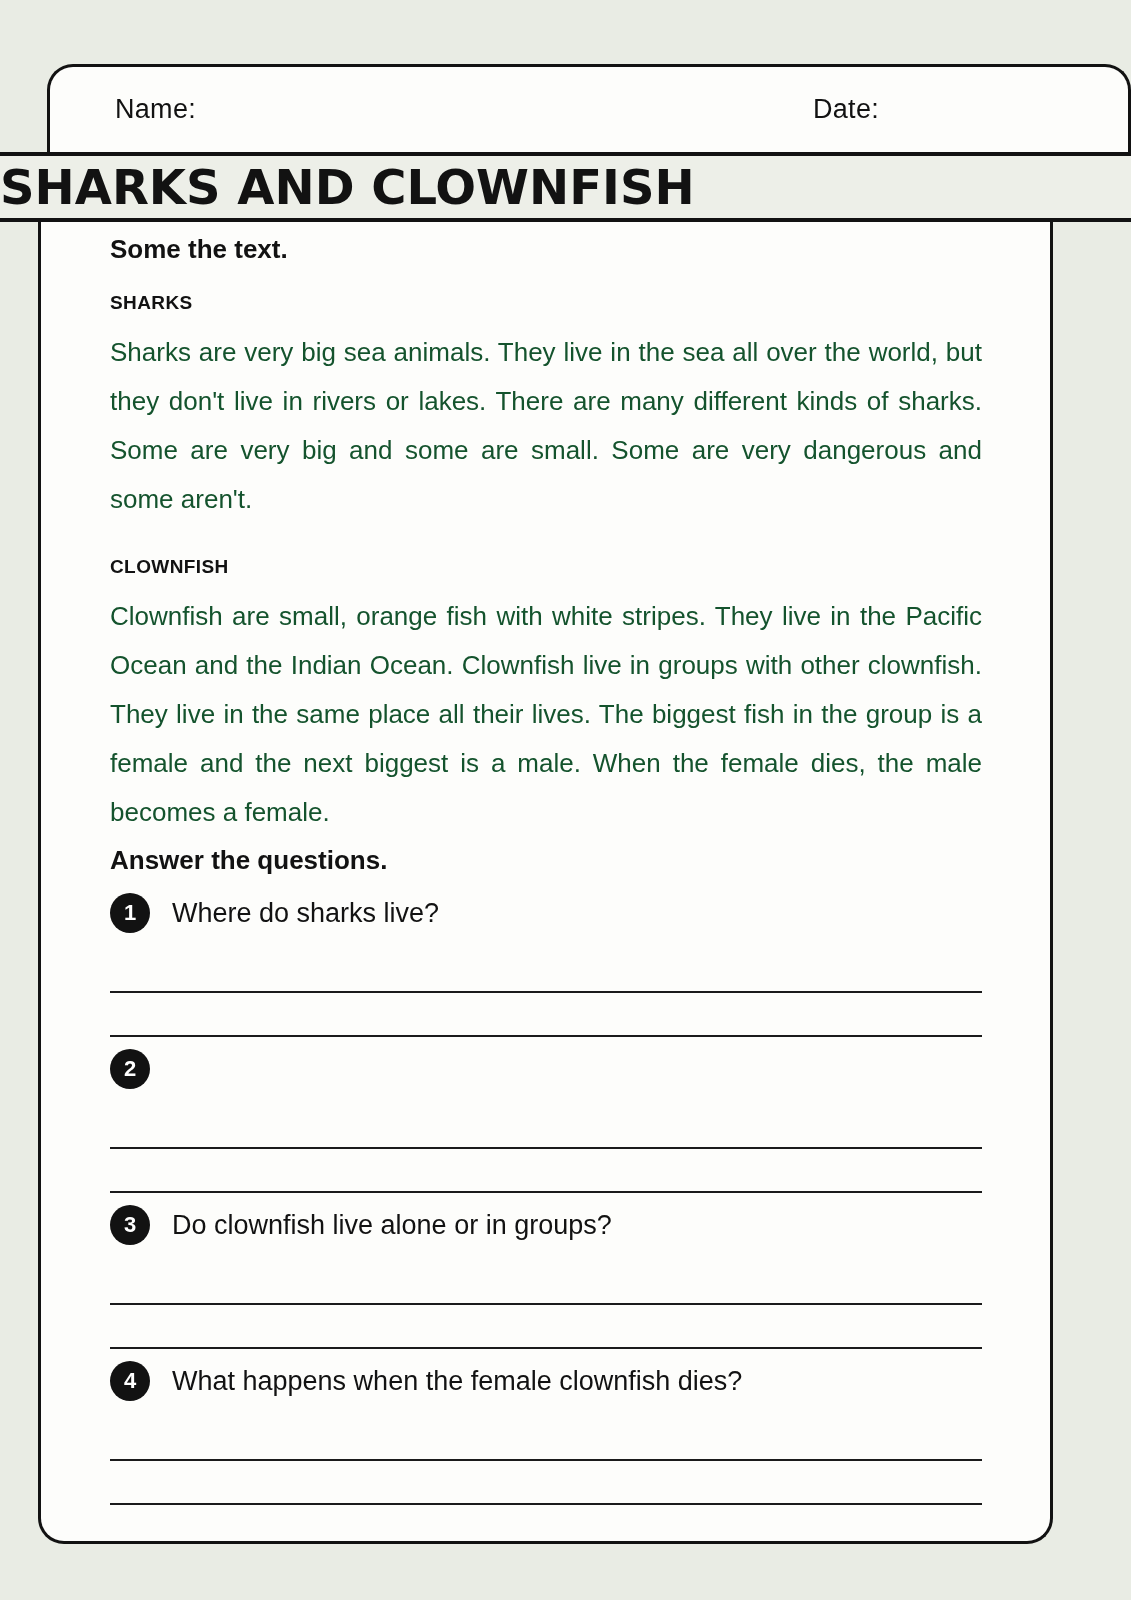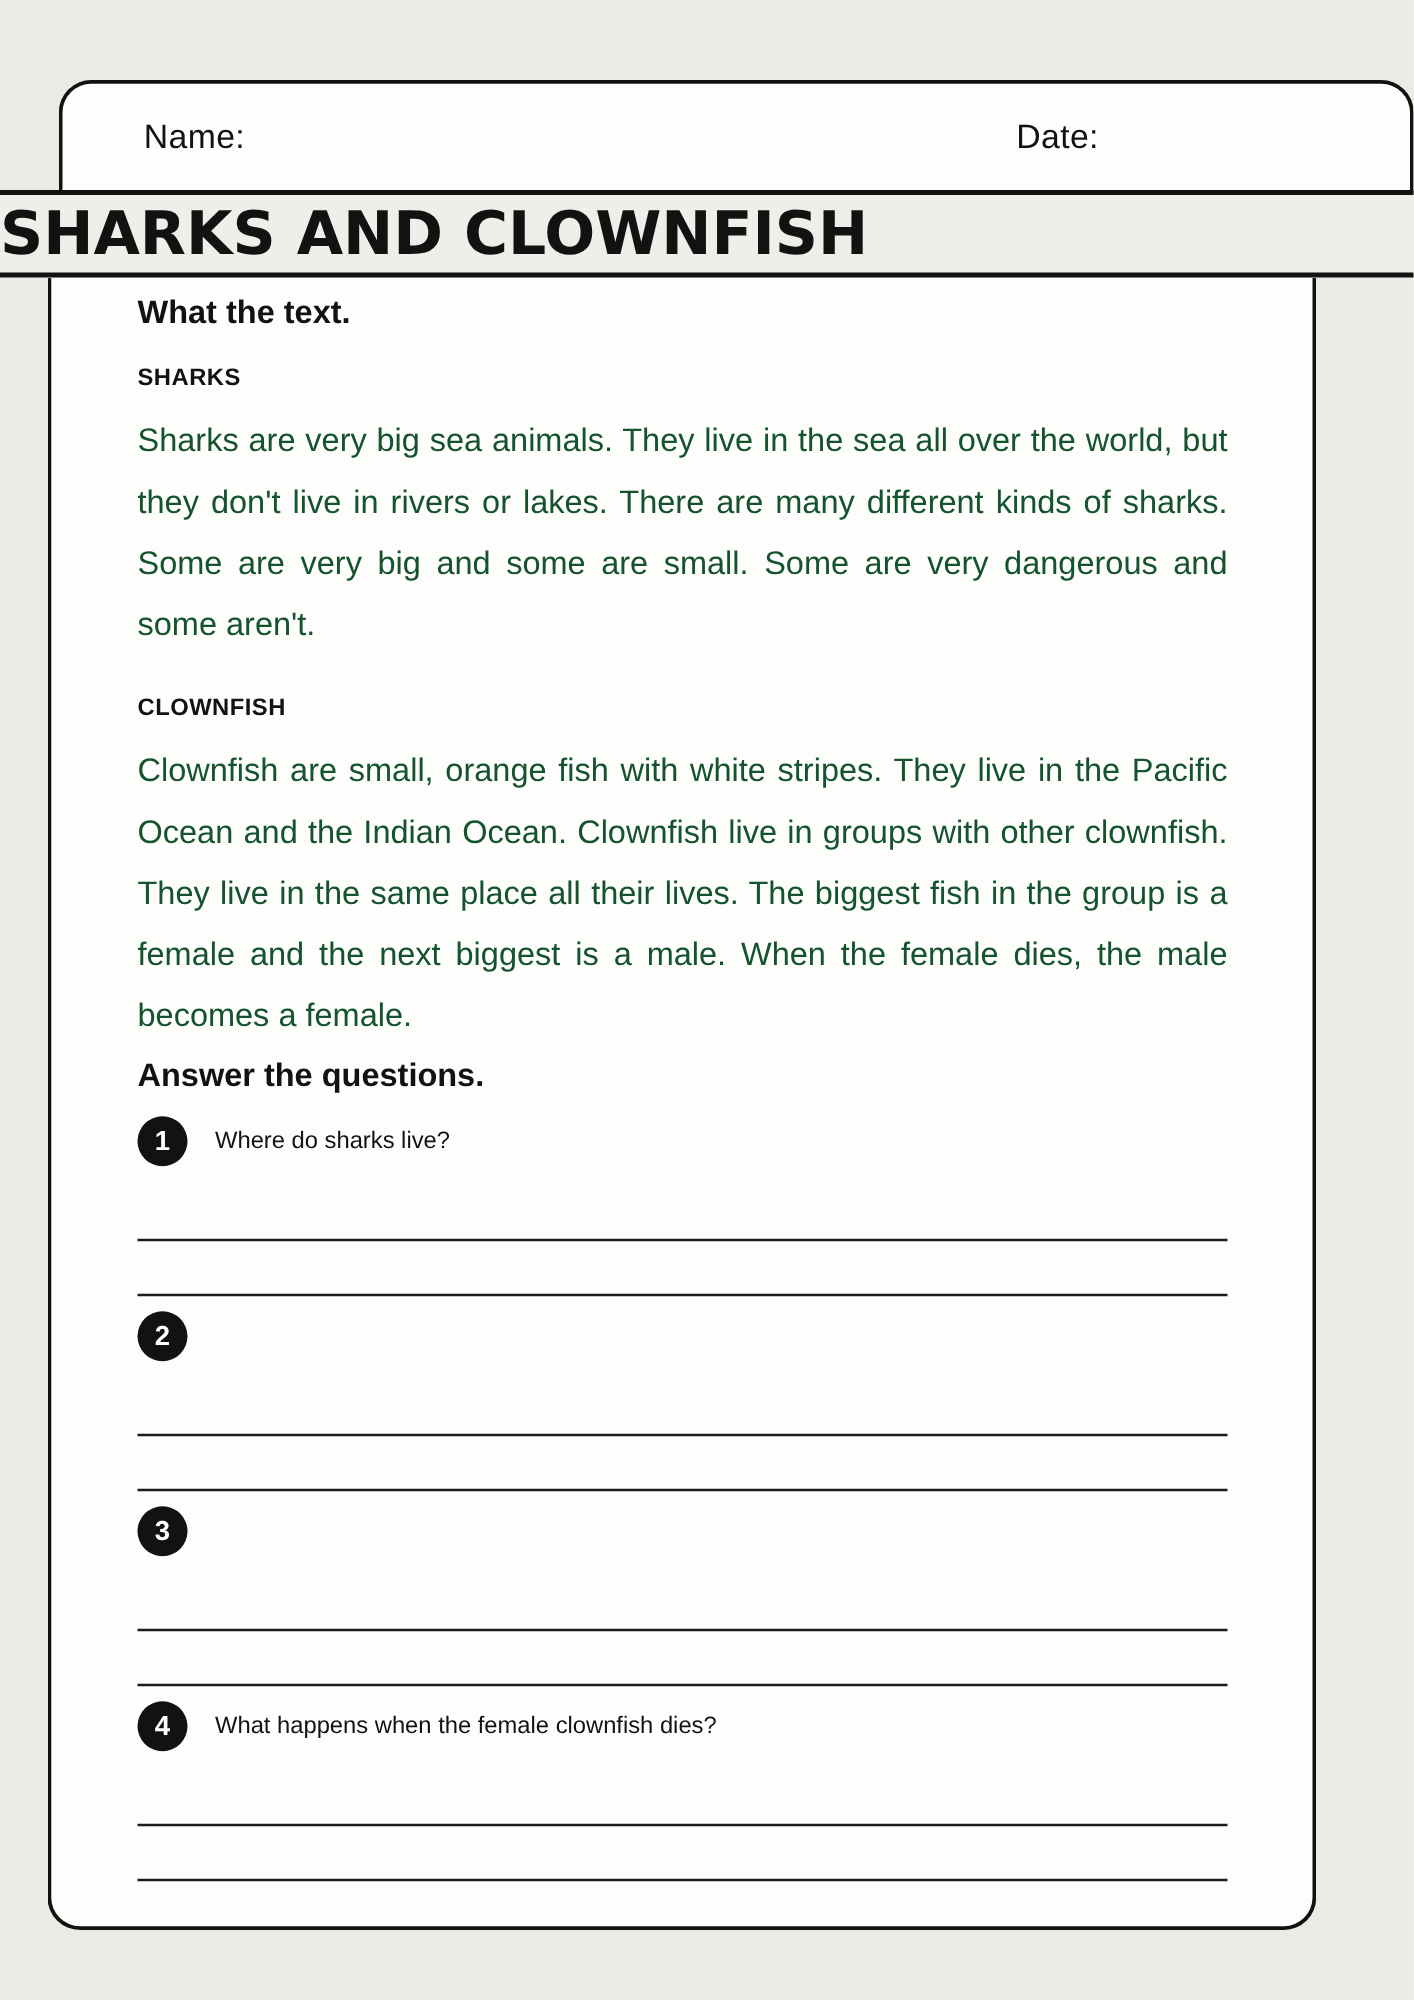--- a/index.html
+++ b/index.html
@@ -107,21 +107,21 @@
     border-radius:50%;
     background:#121212;
     color:#ffffff;
     display:flex;
     align-items:center;
     justify-content:center;
     font-size:22px;
     font-weight:bold;
   }
   .q-text {
-    font-size:19px;
+    font-size:27px;
     line-height:36px;
   }
 
   .answer-lines { margin-top:16px; }
   .answer-line {
     height:44px;
     border-bottom:2px solid #1b1b1b;
   }
 </style>
 </head>
@@ -131,21 +131,21 @@
   <span class="name-label">Name:</span>
   <span class="date-label">Date:</span>
 </div>
 
 <div class="title-band">
   <h1>SHARKS AND CLOWNFISH</h1>
 </div>
 
 <div class="content-box">
 
-  <p class="read-instruction">What the text.</p>
+  <p class="read-instruction">Some the text.</p>
 
   <p class="section-heading">SHARKS</p>
   <p class="section-body">Sharks are very big sea animals. They live in the sea all over the world, but they don't live in rivers or lakes. There are many different kinds of sharks. Some are very big and some are small. Some are very dangerous and some aren't.</p>
 
   <p class="section-heading clownfish">CLOWNFISH</p>
   <p class="section-body">Clownfish are small, orange fish with white stripes. They live in the Pacific Ocean and the Indian Ocean. Clownfish live in groups with other clownfish. They live in the same place all their lives. The biggest fish in the group is a female and the next biggest is a male. When the female dies, the male becomes a female.</p>
 
   <p class="answer-instruction">Answer the questions.</p>
 
   <div class="question-row">
@@ -160,20 +160,21 @@
   <div class="question-row later">
     <span class="q-circle">2</span>
   </div>
   <div class="answer-lines">
     <div class="answer-line"></div>
     <div class="answer-line"></div>
   </div>
 
   <div class="question-row later">
     <span class="q-circle">3</span>
+    <span class="q-text">Do clownfish live alone or in groups?</span>
   </div>
   <div class="answer-lines">
     <div class="answer-line"></div>
     <div class="answer-line"></div>
   </div>
 
   <div class="question-row later">
     <span class="q-circle">4</span>
     <span class="q-text">What happens when the female clownfish dies?</span>
   </div>

